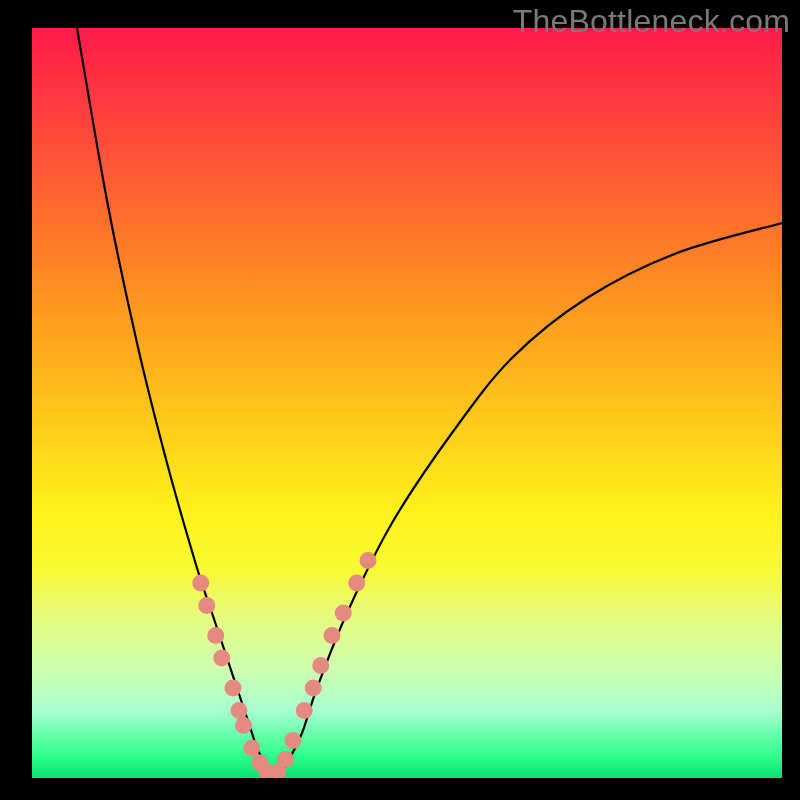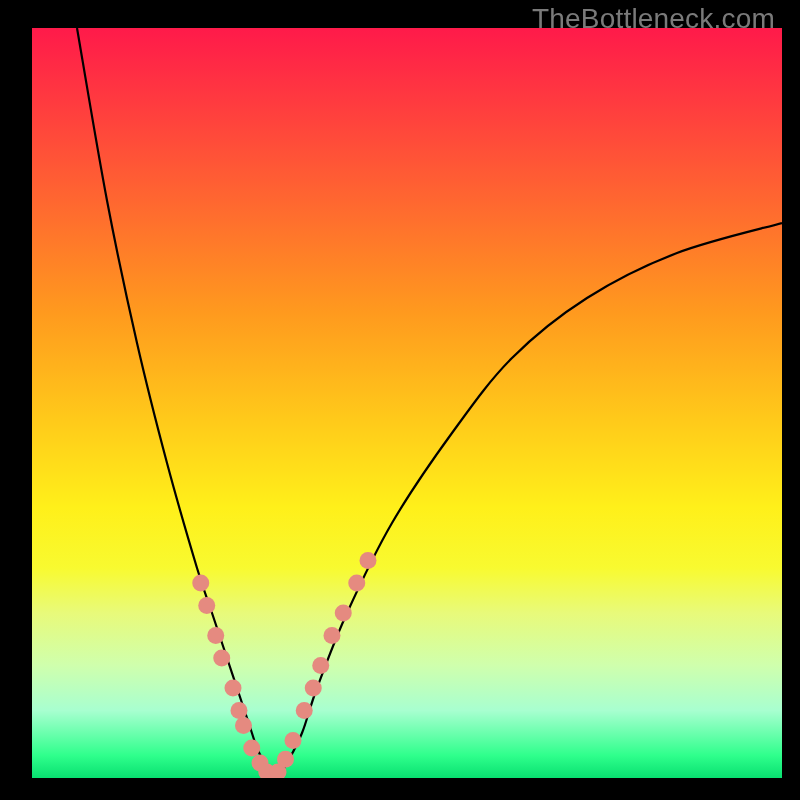--- a/index.html
+++ b/index.html
@@ -33,23 +33,23 @@
       #e8fa7a 78%,
       #cfffad 85%,
       #a8ffd0 91%,
       #2fff8c 97%,
       #08e070 100%
     );
   }
   .watermark {
     position: absolute;
     top: 3px;
-    right: 25px;
+    right: 10px;
     font-family: Arial, Helvetica, sans-serif;
-    font-size: 28px;
+    font-size: 32px;
     color: #7a7a7a;
     letter-spacing: 0.2px;
   }
   svg.curve {
     position: absolute;
     left: 0;
     top: 0;
     width: 750px;
     height: 750px;
   }

